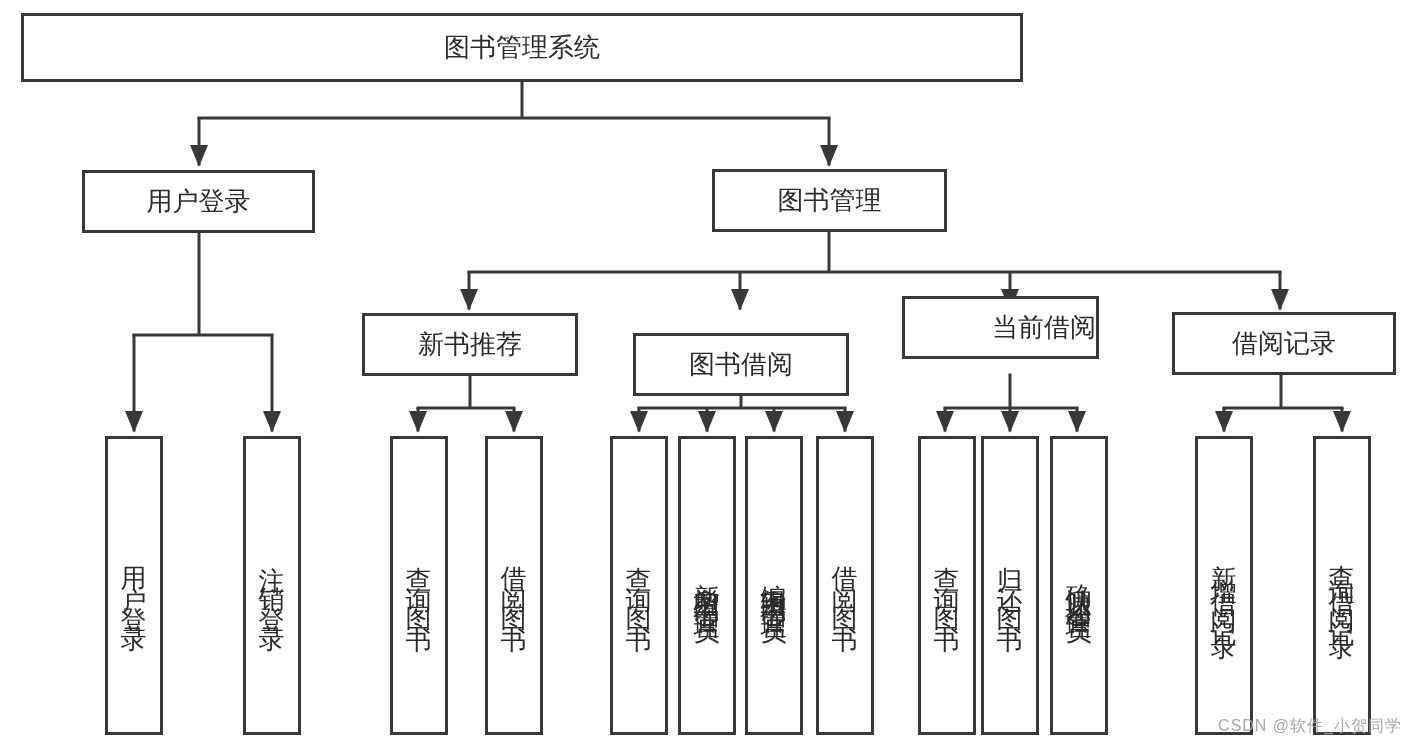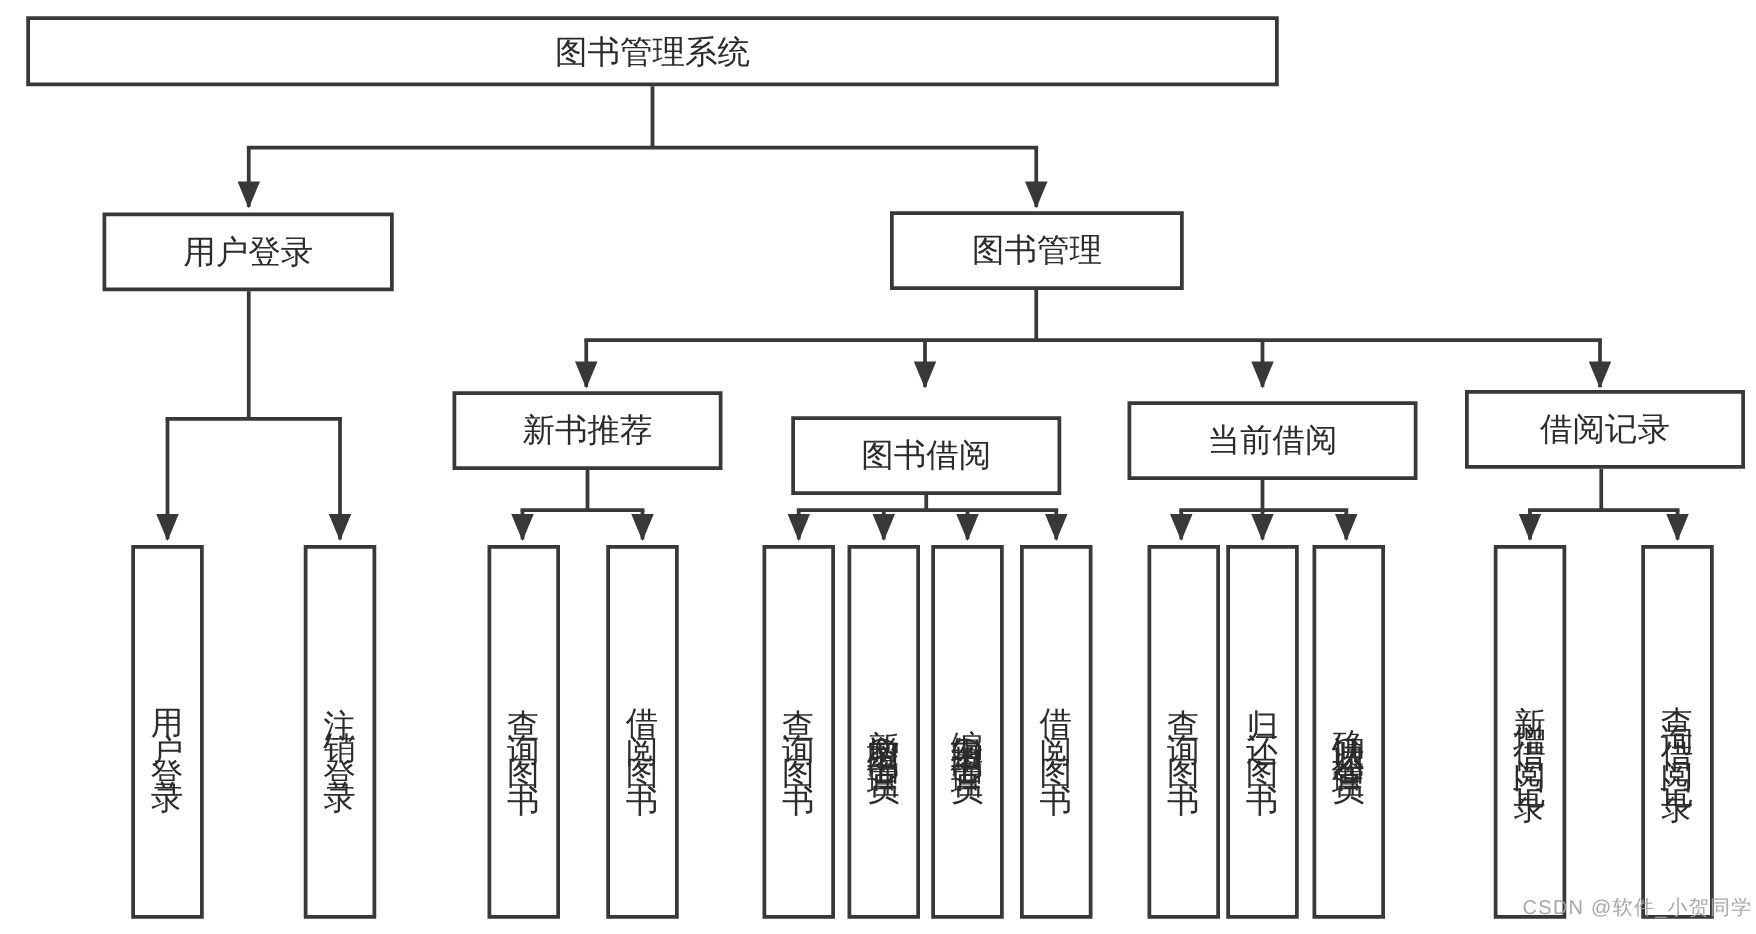--- a/index.html
+++ b/index.html
@@ -23,26 +23,26 @@
     border: 3px solid #383838;
     background: #ffffff;
     color: #2b2b2b;
     display: flex;
     align-items: center;
     justify-content: center;
     z-index: 2;
   }
   .hbox { height: 63px; font-size: 26px; }
   .hbox span { white-space: nowrap; }
-  .root  { left: 21px;   top: 13px;  width: 1002px; height: 56px; }
+  .root  { left: 21px;   top: 13px;  width: 1002px; height: 69px; }
   .n-user-login { left: 82px;  top: 170px; width: 233px; }
   .n-book-mgmt  { left: 712px; top: 169px; width: 235px; }
   .n-new-rec    { left: 362px; top: 313px; width: 216px; }
   .n-borrow     { left: 633px; top: 313px; width: 216px; margin-top: 20px; }
-  .n-current    { left: 902px; top: 321px; width: 232px; }
+  .n-current    { left: 902px; top: 296px; width: 197px; justify-content: flex-end; }
   .n-record     { left: 1172px; top: 312px; width: 224px; }
   .vt {
     top: 436px;
     width: 58px;
     height: 299px;
     font-size: 26px;
   }
   .vt span {
     writing-mode: vertical-rl;
     text-orientation: upright;

